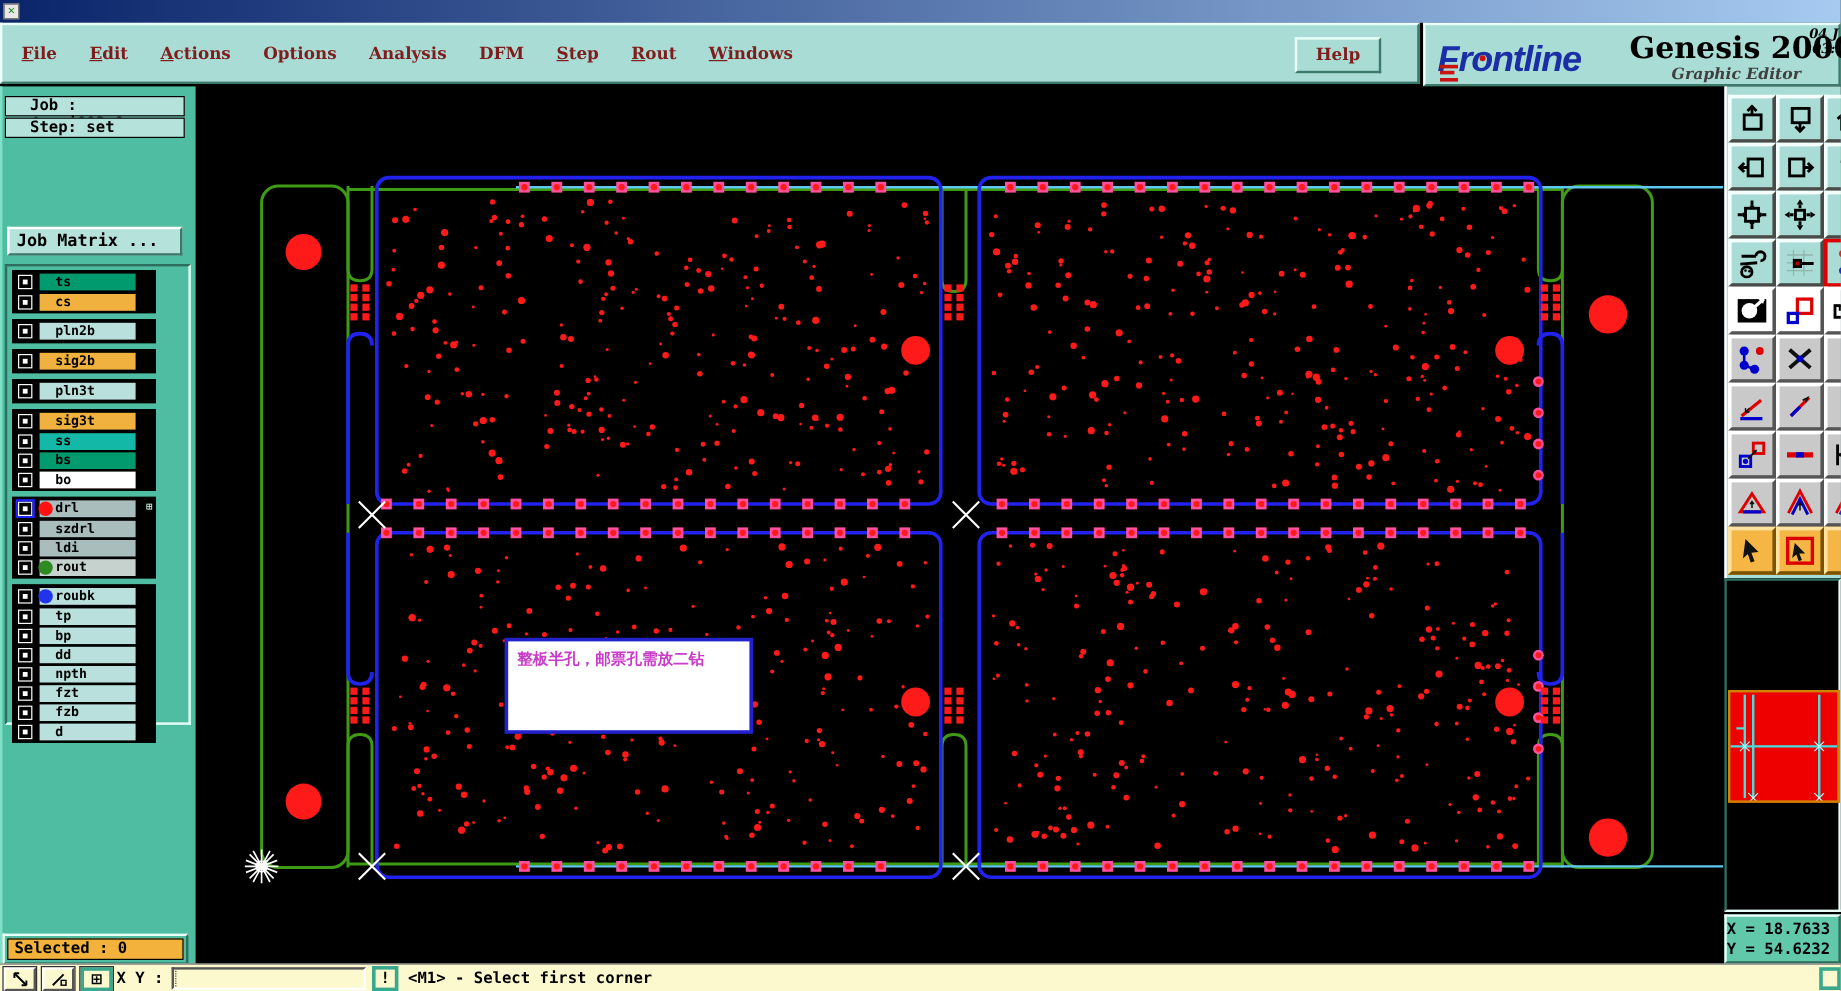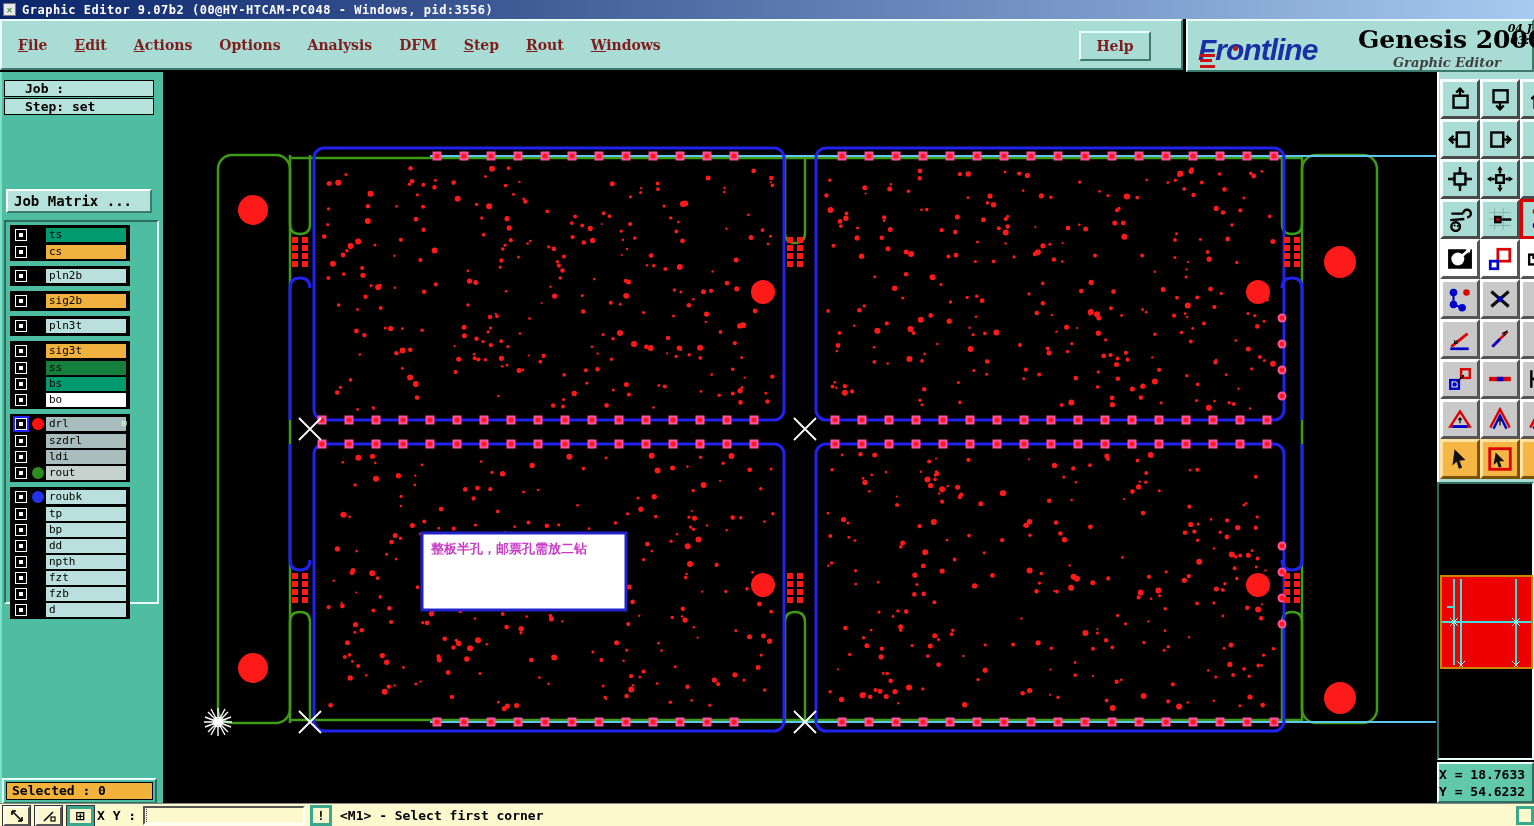--- a/index.html
+++ b/index.html
@@ -61,22 +61,22 @@
   #layer-list { position:absolute; left:2px; top:148px; width:155px; height:384px;
     border:2px solid; border-color:#2e6e5e #e9fff9 #e9fff9 #2e6e5e; padding:3px 0 0 4px; }
   .lgroup { border:2px solid #000; background:#000; width:120px; margin-bottom:5px; }
   .lrow { display:flex; align-items:center; height:16px; background:#000; position:relative; }
   .lrow + .lrow { border-top:1px solid #000; }
   .cb { width:12px; height:12px; background:#000; border:1px solid #fff; margin-left:3px;
     display:flex; align-items:center; justify-content:center; flex:none; cursor:pointer; }
   .cb i { display:block; width:4px; height:4px; border:2px solid #fff; }
   .cb.sel { outline:2px solid #2222ff; }
   .ldot { position:absolute; left:20px; top:2px; width:12px; height:12px; border-radius:50%; }
-  .lbar { margin-left:19px; width:80px; height:14px; font-size:11px; font-weight:normal;
-    padding-left:3px; line-height:14px; color:#000; white-space:nowrap; overflow:hidden; }
+  .lbar { margin-left:6px; width:80px; height:14px; font-size:11px; font-weight:bold;
+    padding-left:13px; line-height:14px; color:#000; white-space:nowrap; overflow:hidden; }
   .lgrid { position:absolute; right:1px; top:3px; font-size:9px; color:#dfe;
     line-height:9px; }
   #selected-badge-frame { position:absolute; left:0px; top:706px; width:155px; height:26px;
     border:2px solid; border-color:#e9fff9 #2e6e5e #2e6e5e #e9fff9; background:var(--sidebar-teal); }
   #selected-badge { position:absolute; left:2px; top:2px; width:147px; height:18px;
     background:var(--badge-orange); border:1px solid #000; font-size:13px; font-weight:bold;
     padding-left:5px; line-height:16px; }
 
   
   #canvas { position:absolute; left:164px; top:72px; width:1402px; height:731px;
@@ -133,21 +133,20 @@
   #statusbar-extra { position:absolute; left:1516px; top:2px; width:18px; height:19px;
     border:3px solid #3aa88c; background:var(--status-yellow); }
 </style>
 </head>
 <body>
 
 <div id="stage">
 
   <div id="titlebar">
     <div id="title-icon">✕</div>
-    <div id="title-text">Graphic Editor 9.07b2 (00@HY-HTCAM-PC048 - Windows, pid:3556)</div>
   </div>
 
   <div id="menubar">
     <div id="menu-items">
         <div class="menu-item"><u>F</u>ile</div>
         <div class="menu-item"><u>E</u>dit</div>
         <div class="menu-item"><u>A</u>ctions</div>
         <div class="menu-item">Options</div>
         <div class="menu-item">Analysis</div>
         <div class="menu-item">DFM</div>
@@ -220,21 +219,21 @@
           <div class="lrow">
             <div class="cb">
               <i></i>
             </div>
             <div class="lbar" style="background: rgb(240, 177, 62);">sig3t</div>
           </div>
           <div class="lrow">
             <div class="cb">
               <i></i>
             </div>
-            <div class="lbar" style="background: #15803d;">ss</div>
+            <div class="lbar" style="background: #14b8a6;">ss</div>
           </div>
           <div class="lrow">
             <div class="cb">
               <i></i>
             </div>
             <div class="lbar" style="background: rgb(0, 154, 110);">bs</div>
           </div>
           <div class="lrow">
             <div class="cb">
               <i></i>

